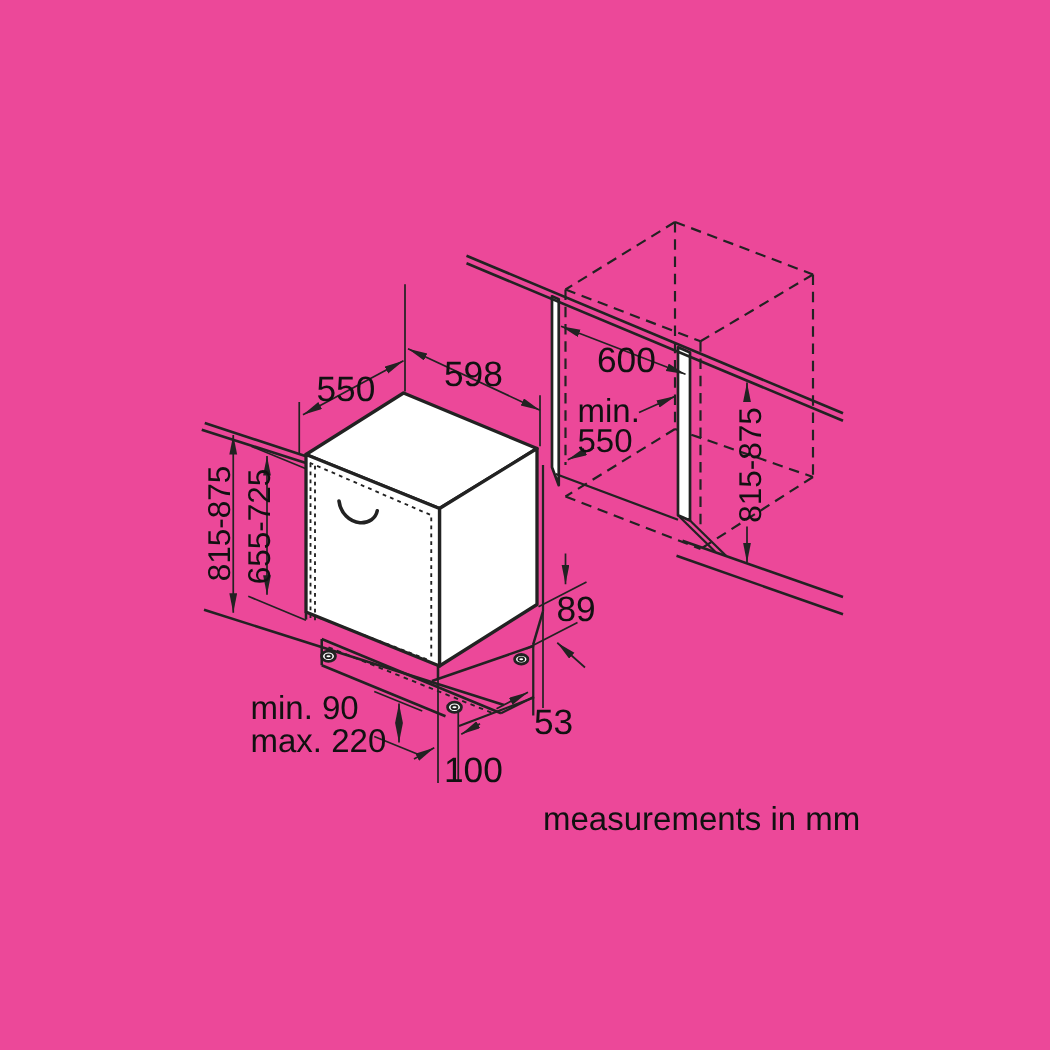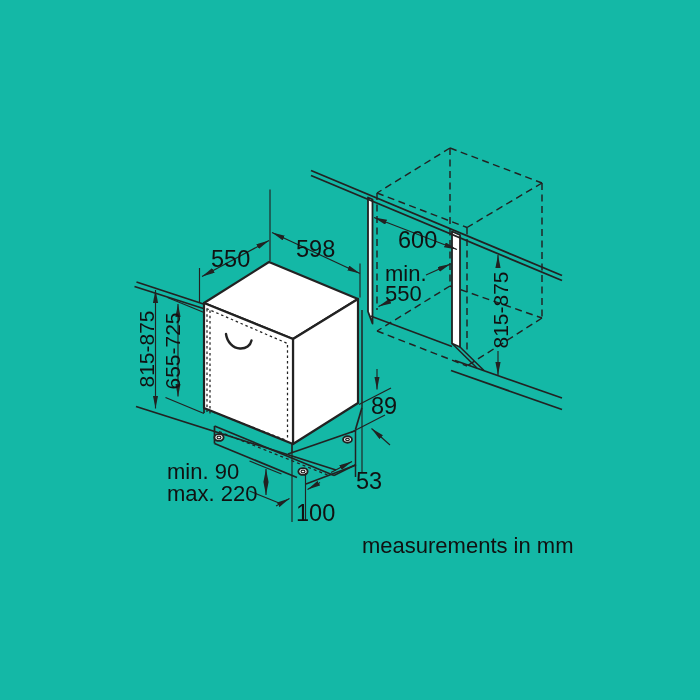--- a/index.html
+++ b/index.html
@@ -1,16 +1,16 @@
 <!DOCTYPE html>
 <html><head>
 <meta charset="utf-8">
 <style>
   html,body { margin:0; padding:0; background:#ffffff; }
-  #stage { width:700px; height:700px; background:#14b8a6; position:relative; }
+  #stage { width:700px; height:700px; background:#ec4899; position:relative; }
   svg { display:block; }
   .objf  { stroke:#222; stroke-width:2.2; fill:#ffffff; stroke-linejoin:round; }
   .wall  { stroke:#222; stroke-width:1.8; fill:#ffffff; stroke-linejoin:round; }
   .line18{ stroke:#222; stroke-width:1.8; fill:none; }
   .line17{ stroke:#222; stroke-width:1.7; fill:none; }
   .line15{ stroke:#222; stroke-width:1.5; fill:none; }
   .dash  { stroke:#222; stroke-width:1.45; fill:none; stroke-dasharray:7 4.5; }
   .dot   { stroke:#222; stroke-width:1.25; fill:none; stroke-dasharray:2.5 2.8; }
   .dot2  { stroke:#222; stroke-width:1.25; fill:none; stroke-dasharray:3 3; }
   .dim   { stroke:#222; stroke-width:1.15; fill:none; }

